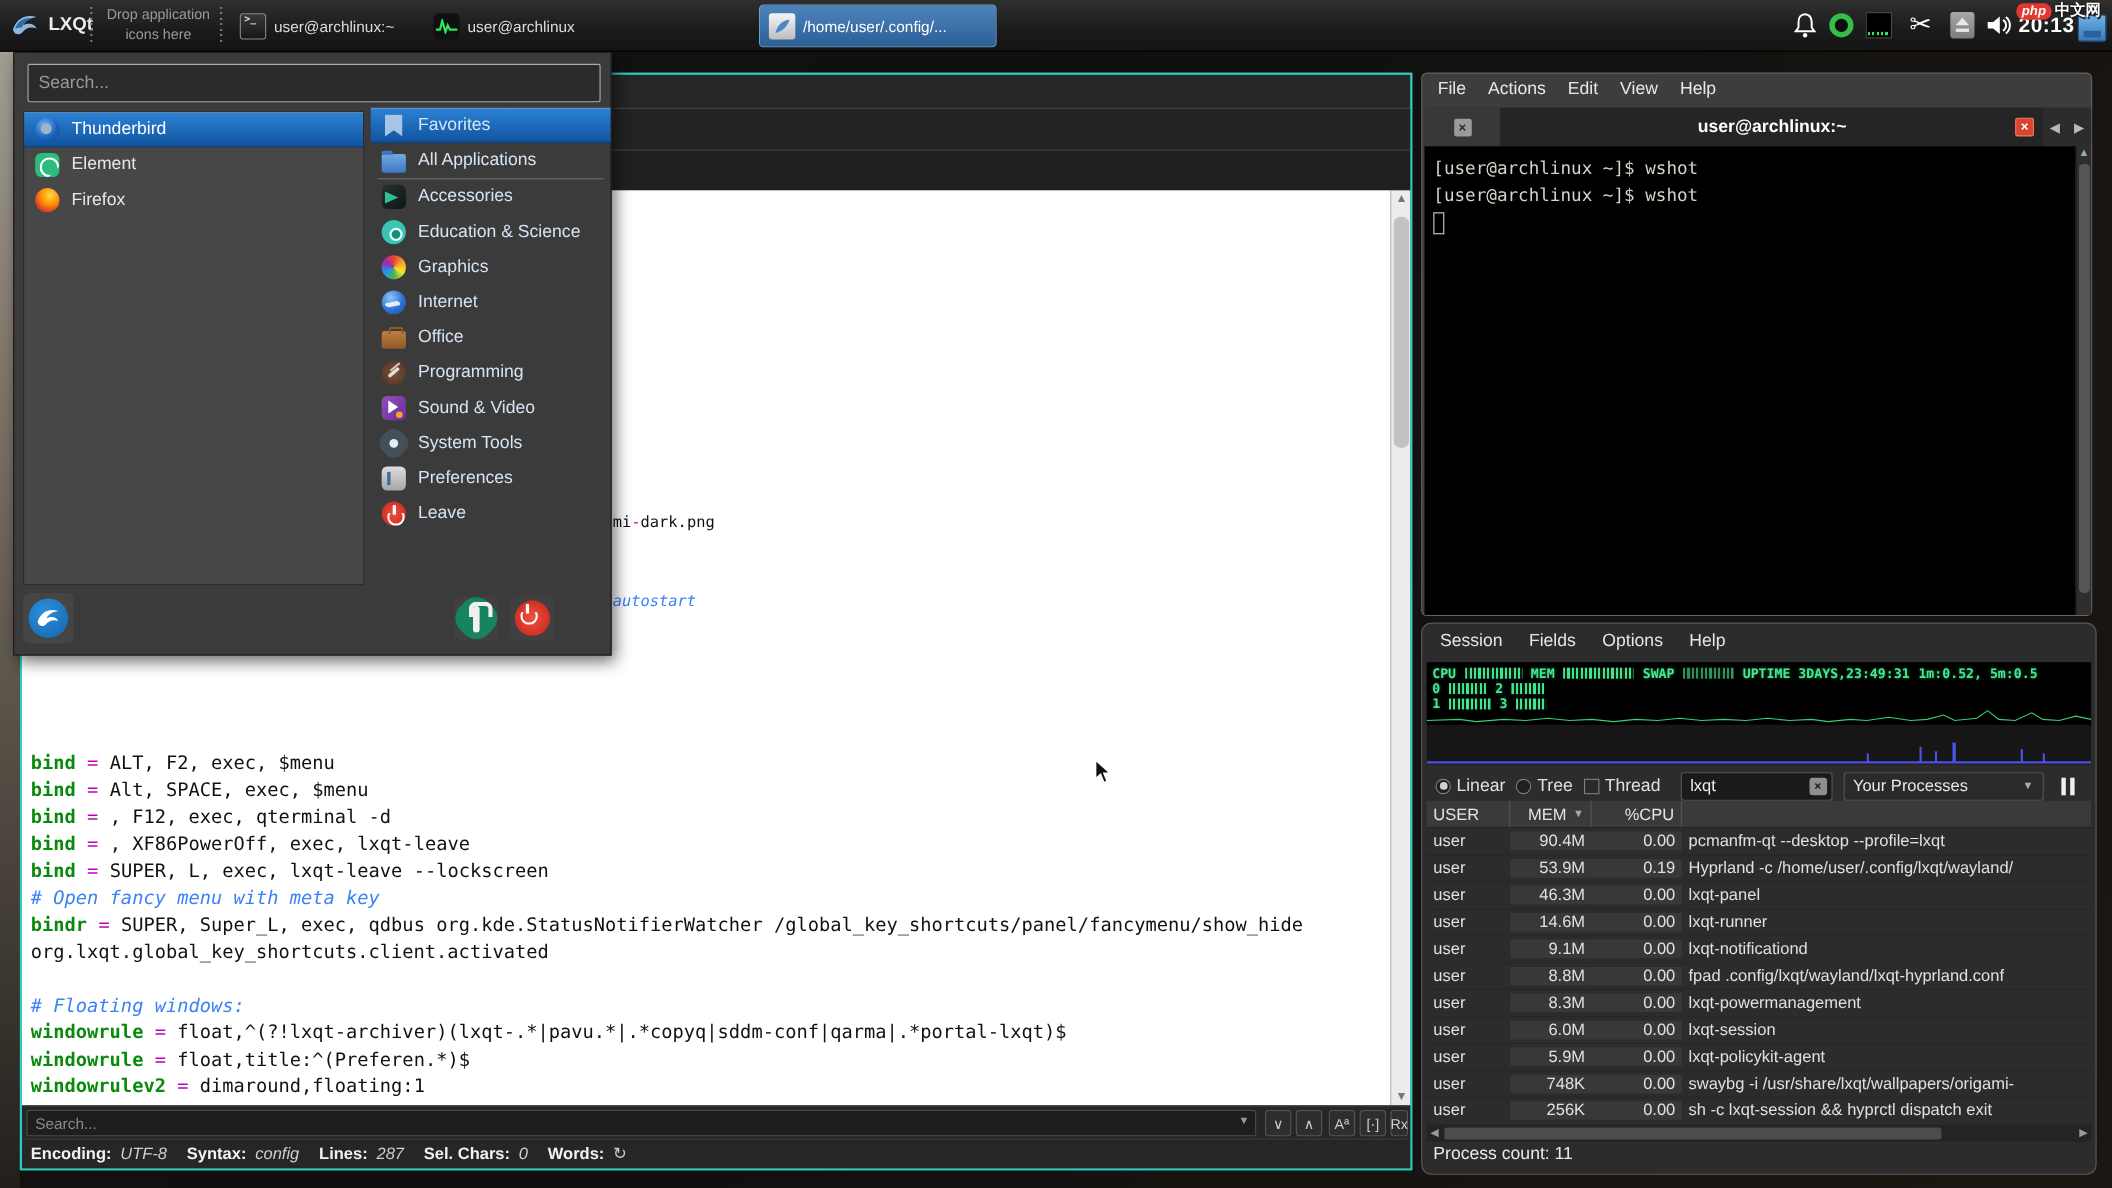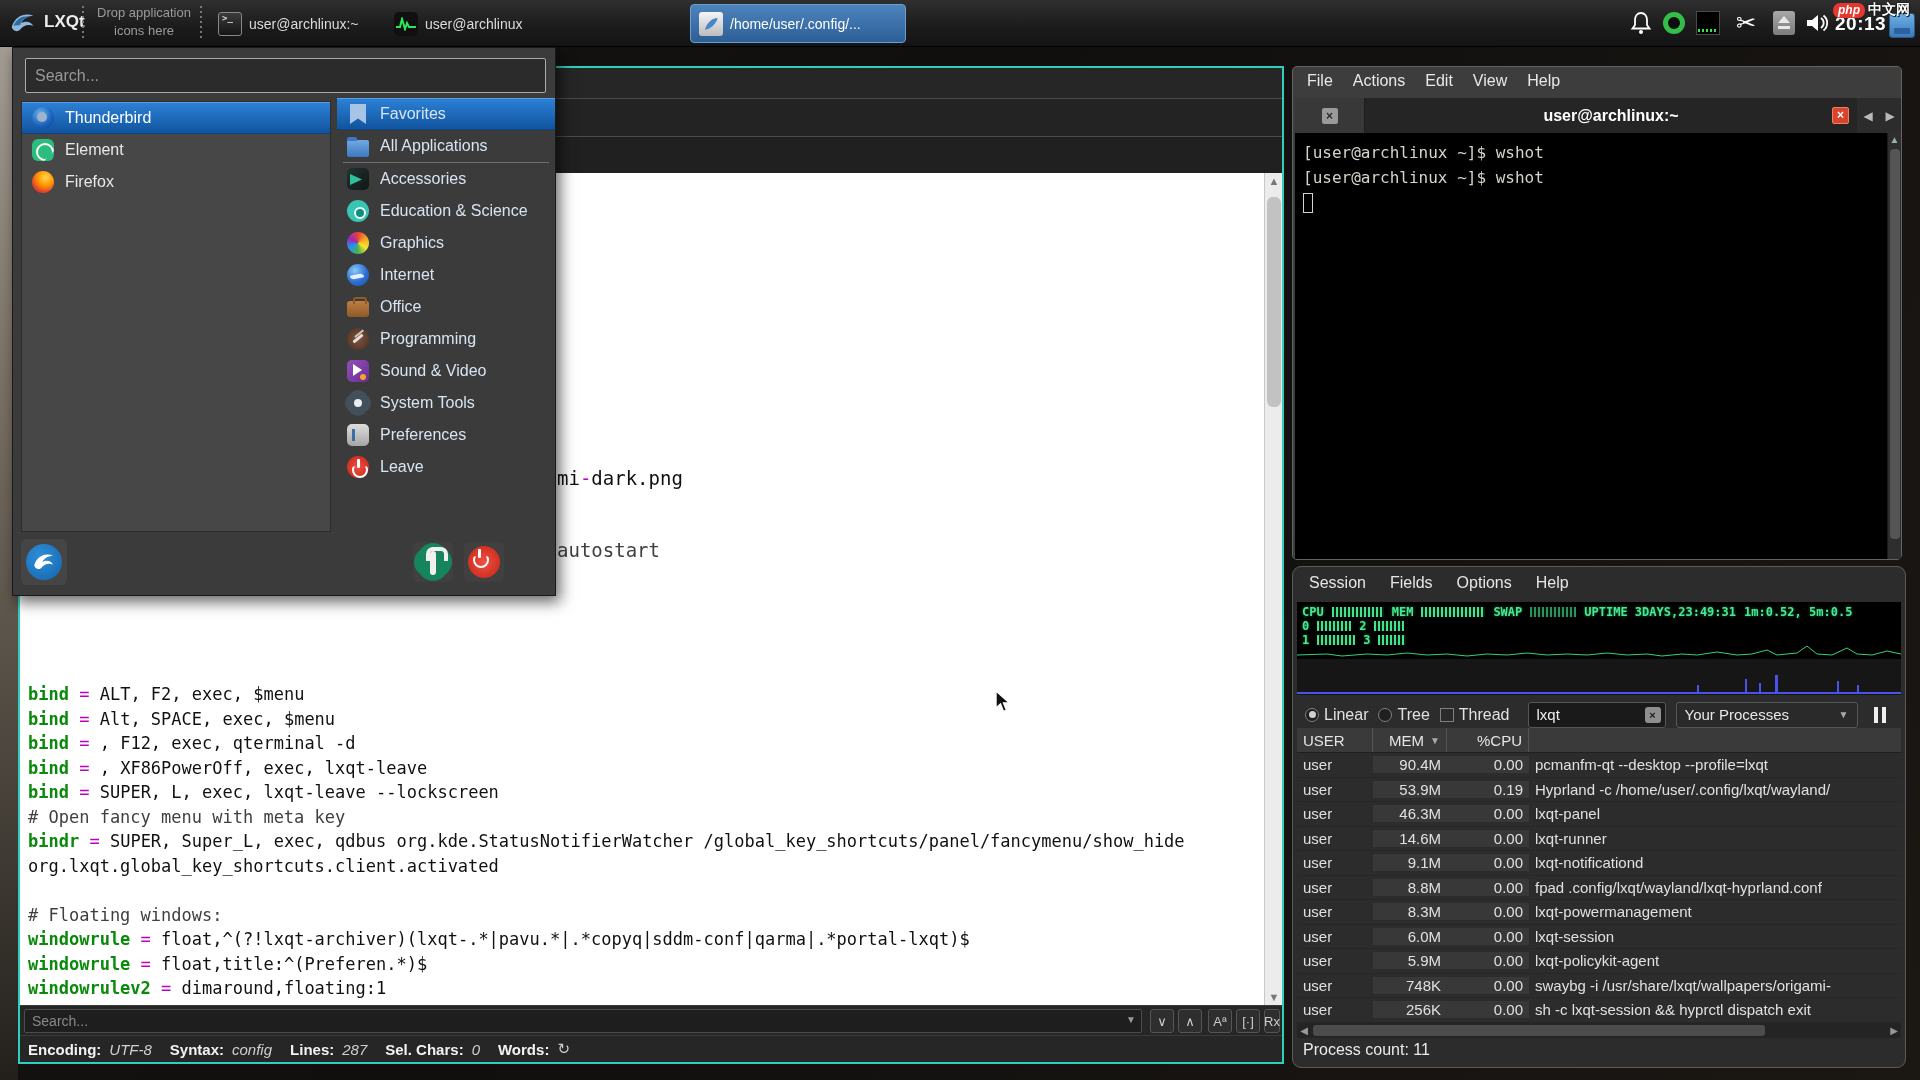--- a/index.html
+++ b/index.html
@@ -146,24 +146,24 @@
     background:#262626; z-index:10; }
   .ed-row1 { left:0; top:0; width:1262px; height:31px; border-bottom:1px solid #4a4a4a; }
   .ed-row2 { left:0; top:31px; width:1262px; height:38px; border-bottom:1px solid #4a4a4a; background:#232323; }
   .ed-row3 { left:0; top:69px; width:1262px; height:36px; background:#202020; }
   #ed-text { left:0; top:105px; width:1244px; height:832px; background:#fff; overflow:hidden; }
   #ed-scroll { left:1244px; top:105px; width:18px; height:832px; background:#ececec; border-left:1px solid #c8c8c8; }
   #ed-scroll .arr { width:18px; height:16px; color:#777; font-size:11px; text-align:center; line-height:16px; }
   #ed-thumb { position:absolute; left:2px; top:24px; width:14px; height:210px; background:#c2c2c2; border-radius:6px; }
   #ed-code { position:absolute; left:8px; top:509px; font-family:"DejaVu Sans Mono",monospace;
     font-size:17px; line-height:24.5px; white-space:pre; color:#111; }
-  .frag { position:absolute; font-family:"DejaVu Sans Mono",monospace; font-size:19px; white-space:pre; }
+  .frag { position:absolute; font-family:"DejaVu Sans Mono",monospace; font-size:14px; white-space:pre; }
   .cd-kw { color:#0a8a0a; font-weight:bold; }
   .cd-eq { color:#bf00bf; }
-  .cd-cm { color:#404040; }
+  .cd-cm { color:#3b82f6; font-style:italic; }
   .cd-tx { color:#111; }
   #ed-find { left:0; top:937px; width:1262px; height:30px; background:#262626; border-top:1px solid #3a3a3a; }
   #ed-find-input { position:absolute; left:4px; top:3px; width:1118px; height:24px; background:#1e1e1e;
     border:1px solid #4c4c4c; border-radius:2px; color:#ddd; font-size:14px; padding:0 18px 0 7px; }
   #ed-find-input::placeholder { color:#8a8a8a; }
   #ed-find-dd { position:absolute; left:1106px; top:8px; color:#999; font-size:10px; }
   .find-btn { position:absolute; top:3px; width:24px; height:24px; background:#2e2e2e; border:1px solid #555;
     border-radius:3px; color:#ccc; font-size:13px; display:flex; align-items:center; justify-content:center; }
   #ed-status { left:0; top:967px; width:1262px; height:27px; background:#262626; border-top:1px solid #3a3a3a;
     display:flex; align-items:center; gap:8px; padding-left:8px; font-size:15px; color:#d8d8d8; }

